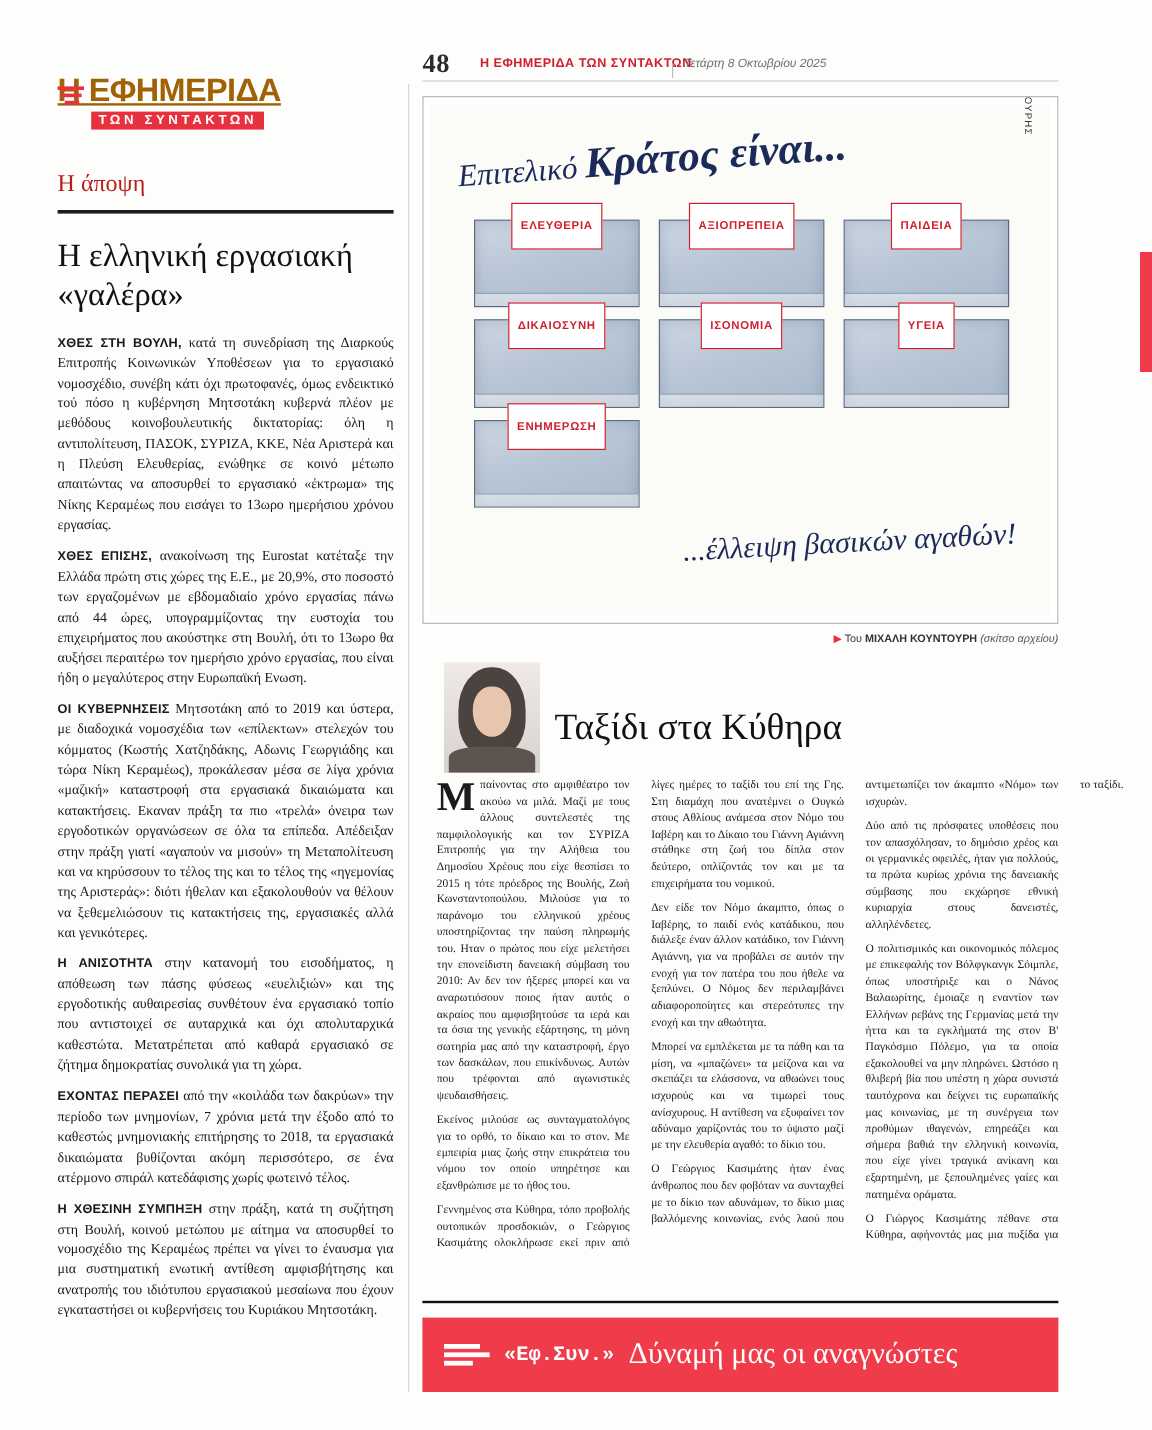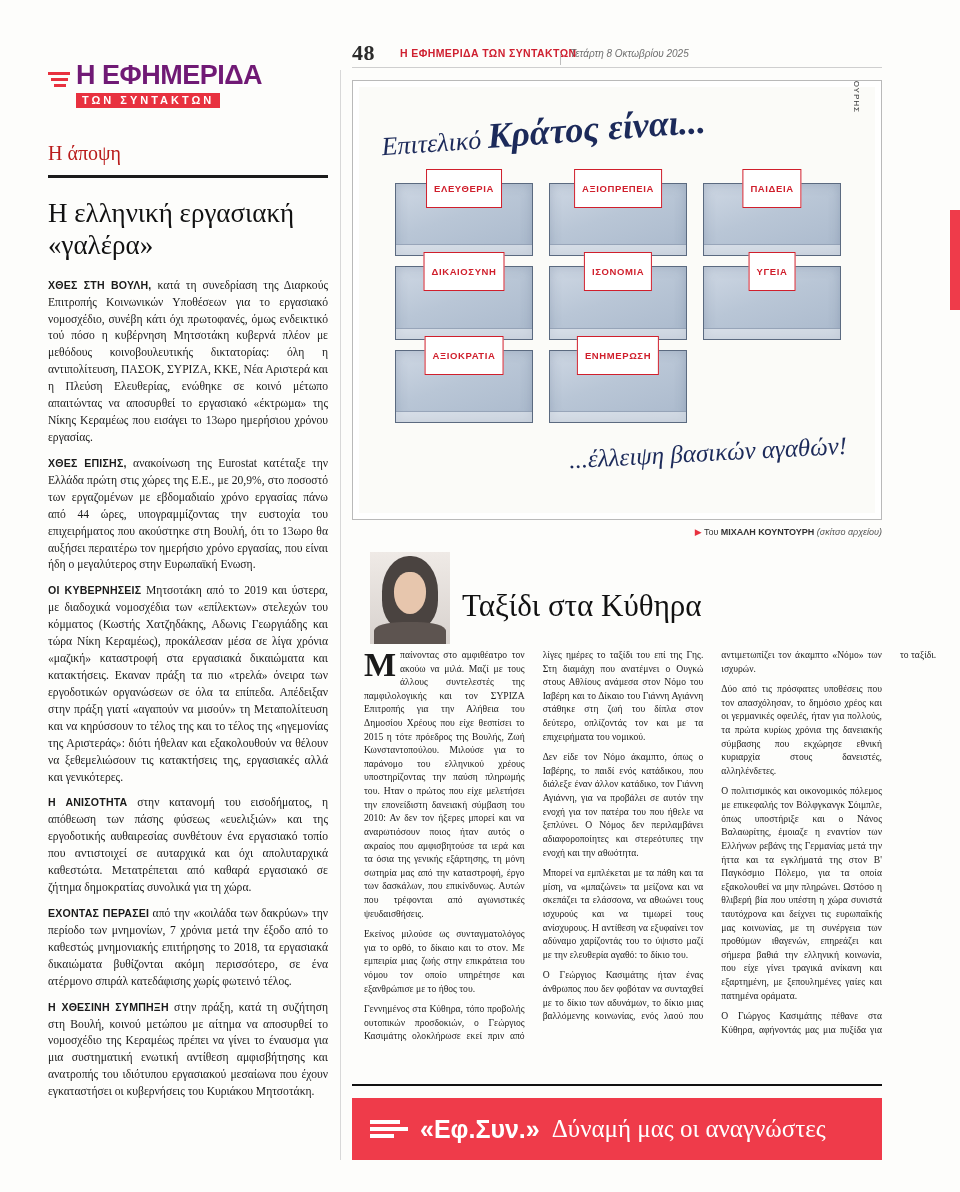--- a/index.html
+++ b/index.html
@@ -46,21 +46,21 @@
   }
   .logo-arrow i {
     display:block; height:3px; background:#e8313f; margin-bottom:3px;
   }
   .logo-arrow i:nth-child(1){ width:22px; }
   .logo-arrow i:nth-child(2){ width:17px; margin-left:3px;}
   .logo-arrow i:nth-child(3){ width:12px; margin-left:6px;}
   .logo-main {
     font-family:"Liberation Sans", sans-serif;
     font-size:27px; font-weight:700; letter-spacing:-0.5px;
-    color:#701a75; margin-left:28px; line-height:1;
+    color:#a16207; line-height:1;text-decoration:underline;
   }
   .logo-sub {
     margin-left:28px; margin-top:4px;
     background:#e8313f; color:#fff;
     font-family:"Liberation Sans", sans-serif;
     font-size:11px; font-weight:700; letter-spacing:3px;
     display:inline-block; padding:1px 6px 2px 6px;
   }
   .section-label {
     margin-top:22px;
@@ -195,22 +195,22 @@
   .footer-banner {
     position:absolute; left:352px; top:1098px; width:530px; height:62px;
     background:#ef3b4a; display:flex; align-items:center; padding-left:18px; gap:12px;
   }
   .fb-arrow { display:flex; flex-direction:column; gap:3px; }
   .fb-arrow i { display:block; height:4px; background:#fff; }
   .fb-arrow i:nth-child(1){ width:30px; }
   .fb-arrow i:nth-child(2){ width:38px; }
   .fb-arrow i:nth-child(3){ width:24px; }
   .fb-text1 {
-    font-family:Liberation Sans, sans-serif; font-weight:700;
-    color:#fff; font-size:25px;
+    font-family:Liberation Mono, monospace; font-weight:700;
+    color:#fff; font-size:17px;
   }
   .fb-text2 {
     font-family:"Liberation Serif", serif; color:#fff; font-size:25px;
   }
   .edge-tab {
     position:absolute; right:0; top:210px; width:10px; height:100px;
     background:#ef3b4a;
   }
 </style>
 </head>
@@ -281,24 +281,20 @@
           <div class="cell">
               <div class="cubby"></div>
               <div class="cubby-label">ΙΣΟΝΟΜΙΑ</div>
             </div>
           <div class="cell">
               <div class="cubby"></div>
               <div class="cubby-label">ΥΓΕΙΑ</div>
             </div>
           <div class="cell">
               <div class="cubby"></div>
-              <div class="cubby-label">ΑΞΙΟΚΡΑΤΙΑ</div>
-            </div>
-          <div class="cell">
-              <div class="cubby"></div>
               <div class="cubby-label">ΕΝΗΜΕΡΩΣΗ</div>
             </div>
         </div>
       </div>
 
       <div class="cart-bottom">...έλλειψη βασικών αγαθών!</div>
     </div>
   </div>
 
   <div class="credit">

